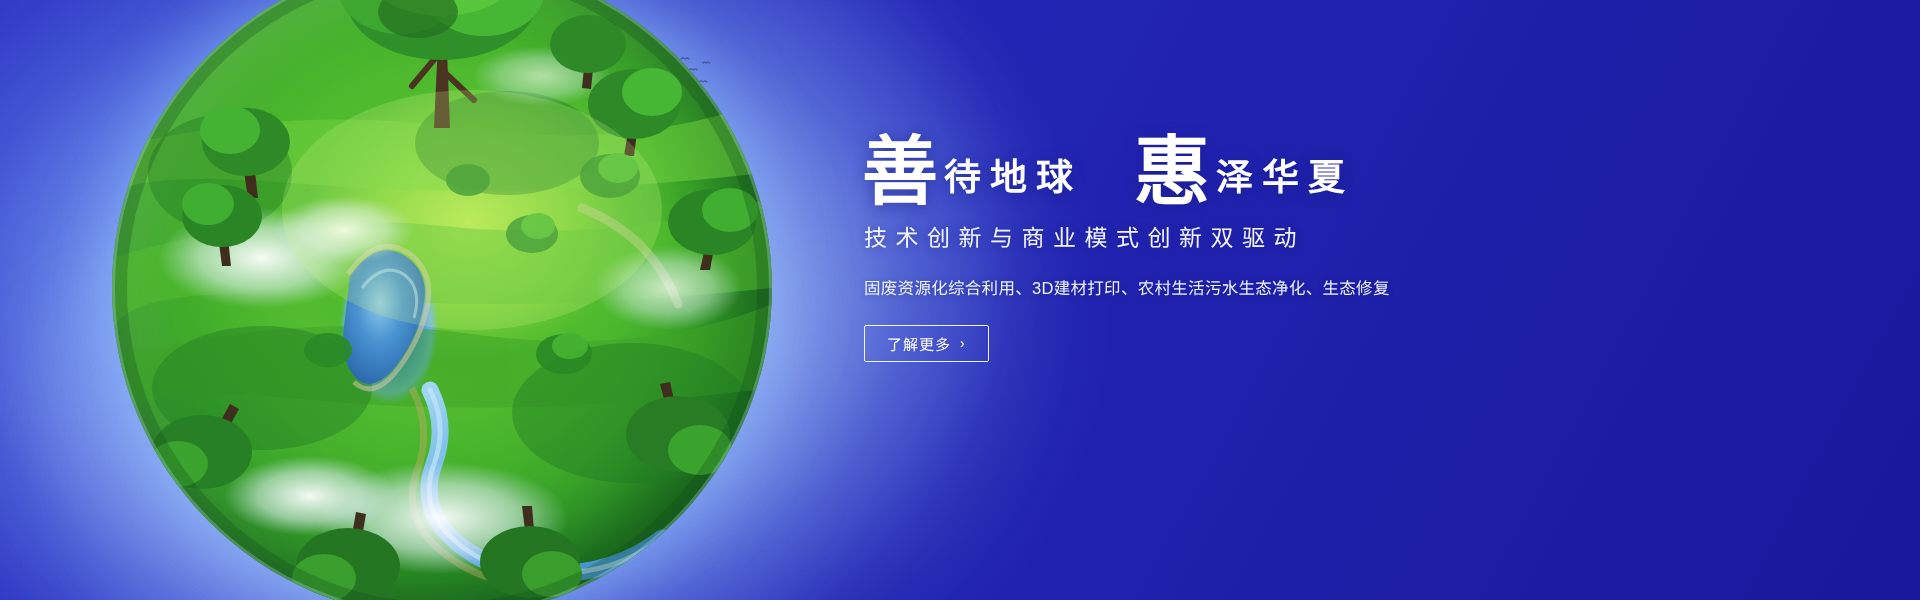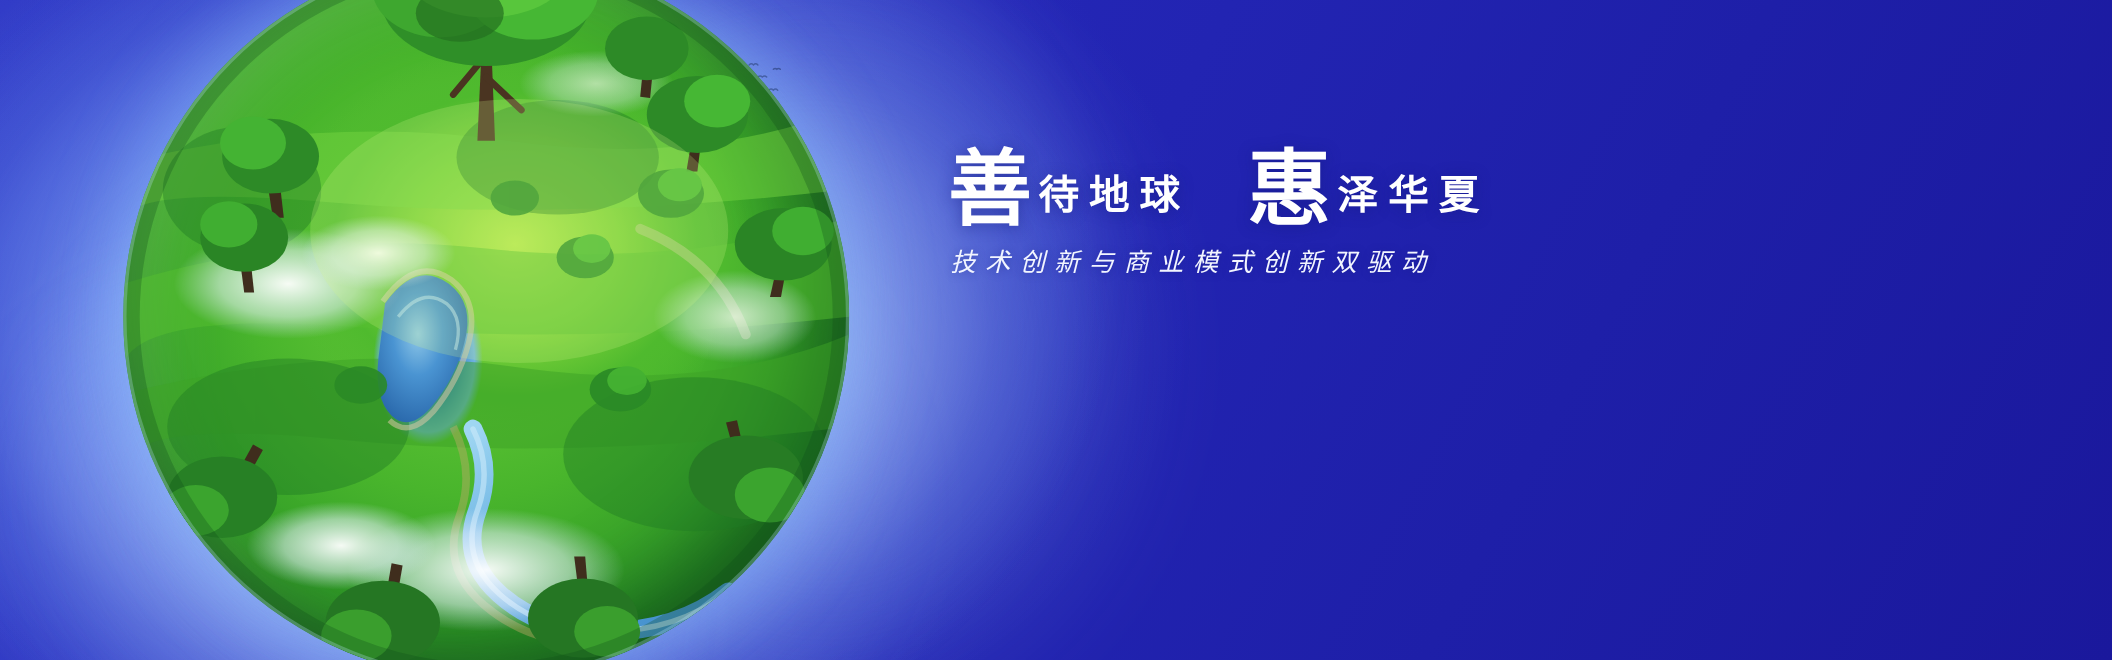--- a/index.html
+++ b/index.html
@@ -179,21 +179,20 @@
   .hl-gap { display: inline-block; width: 52px; }
 
   .subhead {
     margin: 14px 0 0 2px;
     font-size: 23px;
     font-weight: normal;
     letter-spacing: 8.5px;
     white-space: nowrap;
     color: #f2f5ff;
     text-shadow: 0 1px 8px rgba(18,24,120,0.40);
-    font-style: italic;
   }
 
   .desc {
     margin: 22px 0 0 2px;
     font-size: 16.5px;
     letter-spacing: 0.3px;
     white-space: nowrap;
     color: #eef2ff;
     text-shadow: 0 1px 6px rgba(18,24,120,0.35);
   }
@@ -398,16 +397,21 @@
     <h1 class="headline">
       <span class="hl-big">善</span>
       <span class="hl-small">待地球</span>
       <span class="hl-gap"></span>
       <span class="hl-big">惠</span>
       <span class="hl-small">泽华夏</span>
     </h1>
 
     <div class="subhead">技术创新与商业模式创新双驱动</div>
 
-
+    <div class="desc">固废资源化综合利用、3D建材打印、农村生活污水生态净化、生态修复</div>
+
+    <button class="cta">
+      <span>了解更多</span>
+      <span class="chev">›</span>
+    </button>
 
   </div>
 </div>
 
 </body></html>

